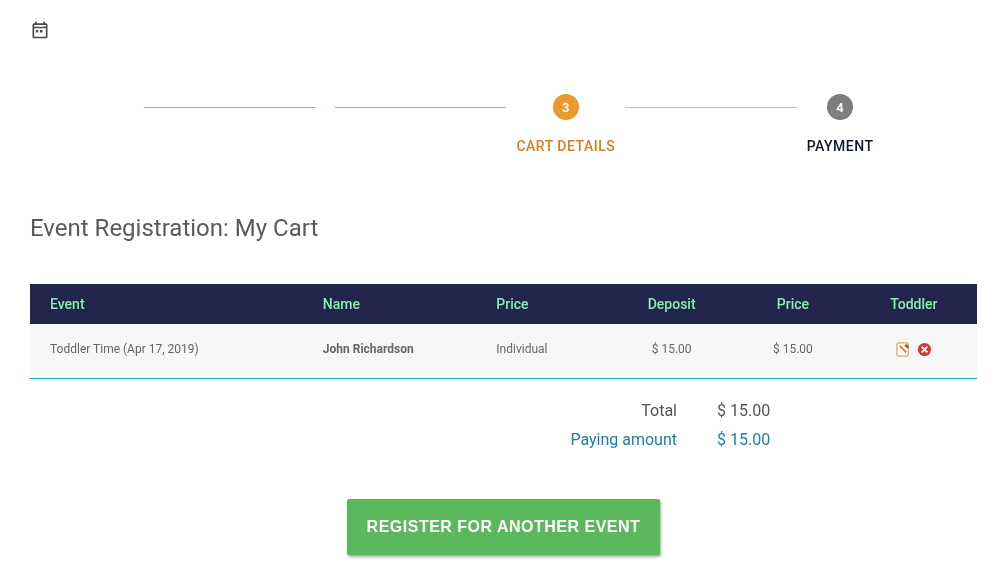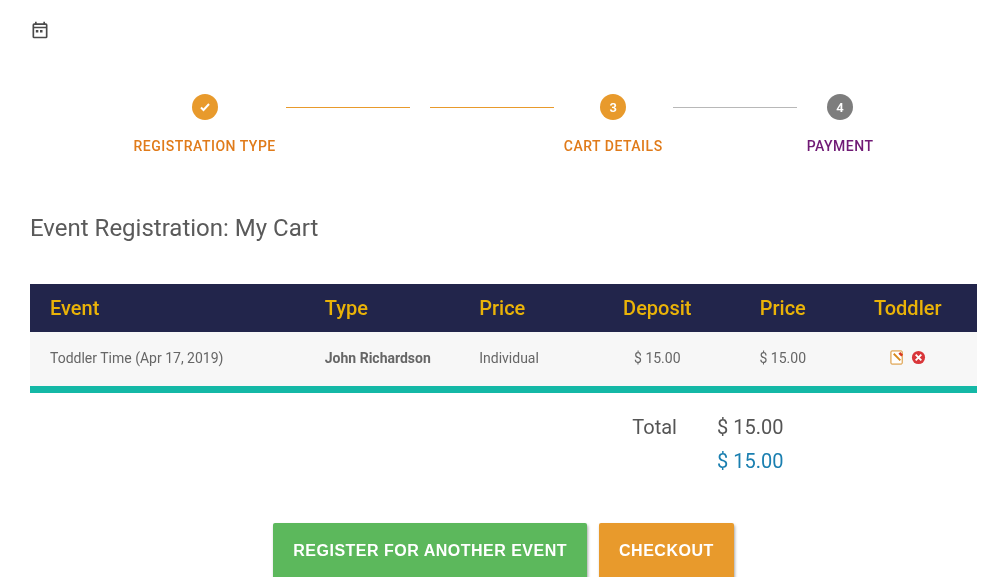--- a/index.html
+++ b/index.html
@@ -33,21 +33,21 @@
       flex: 0 0 auto;
     }
     .step-label {
       font-size: 14px;
       font-weight: 500;
       letter-spacing: 0.5px;
       margin-top: 18px;
       white-space: nowrap;
     }
     .step-label.active { color: #e07b1a; }
-    .step-label.inactive { color: #701a75; }
+    .step-label.inactive { color: #0f172a; }
     .step-circle {
       width: 26px;
       height: 26px;
       border-radius: 50%;
       display: flex;
       align-items: center;
       justify-content: center;
       font-size: 13px;
       font-weight: 600;
       color: #fff;
@@ -69,45 +69,45 @@
       color: #5a5a5a;
       margin-bottom: 42px;
     }
     .cart-table {
       width: 100%;
       border-collapse: collapse;
       background: #f7f7f7;
     }
     .cart-table thead tr { background: #22254b; }
     .cart-table th {
-      color: #eab308;
+      color: #86efac;
       font-weight: 500;
-      font-size: 20px;
+      font-size: 14px;
       text-align: left;
       padding: 12px 20px;
     }
     .cart-table th.right, .cart-table td.right { text-align: center; }
     .cart-table td {
       padding: 18px 20px;
-      font-size: 14px;
+      font-size: 12px;
       color: #666;
       vertical-align: top;
-      border-bottom: 7px solid #14b8a6;
+      border-bottom: 1px solid #14b8a6;
     }
     .totals {
       margin: 22px 0 50px;
       padding-right: 190px;
     }
     .totals-row {
       display: flex;
       justify-content: flex-end;
       align-items: baseline;
       gap: 40px;
       margin-bottom: 10px;
-      font-size: 20px;
+      font-size: 16px;
     }
     .totals-row .label { color: #555; min-width: 130px; text-align: right; }
     .totals-row .value { color: #555; min-width: 70px; text-align: left; }
     .totals-row.highlight .label { color: #1a7fb0; }
     .totals-row.highlight .value { color: #1a7fb0; }
     .button-row {
       display: flex;
       justify-content: center;
       gap: 12px;
     }
@@ -133,48 +133,40 @@
 
 <div class="date-range">
   <span class="calendar-icon">
     <svg width="20" height="20" viewBox="0 0 24 24" fill="currentColor">
         <path d="M19 4h-1V2h-2v2H8V2H6v2H5a2 2 0 0 0-2 2v14a2 2 0 0 0 2 2h14a2 2 0 0 0 2-2V6a2 2 0 0 0-2-2zm0 16H5V10h14v10zM5 8V6h14v2H5zm2 4h3v3H7v-3zm5 0h3v3h-3v-3z"></path>
       </svg>
   </span>
 </div>
 
 <div class="stepper">
-  <div class="step">
-    <div class="step-circle done">
-      <svg class="checkmark" viewBox="0 0 24 24" fill="none" stroke="#fff" stroke-width="4">
-          <polyline points="4,13 9,18 20,6"></polyline>
-        </svg>
-    </div>
-    <div class="step-label active">REGISTRATION TYPE</div>
-  </div>
   <div class="step-connector done"></div>
   <div class="step-connector done"></div>
   <div class="step">
     <div class="step-circle current">3</div>
     <div class="step-label active">CART DETAILS</div>
   </div>
   <div class="step-connector upcoming"></div>
   <div class="step">
     <div class="step-circle upcoming">4</div>
     <div class="step-label inactive">PAYMENT</div>
   </div>
 </div>
 
 <h2 class="page-title">Event Registration: My Cart</h2>
 
 <table class="cart-table">
   <thead>
     <tr>
       <th>Event</th>
-      <th>Type</th>
+      <th>Name</th>
       <th>Price</th>
       <th class="right">Deposit</th>
       <th class="right">Price</th>
       <th class="right">Toddler</th>
     </tr>
   </thead>
   <tbody>
     <tr>
       <td>Toddler Time (Apr 17, 2019)</td>
       <td style="max-width:120px;font-weight:bold;">John Richardson</td>
@@ -201,20 +193,20 @@
     </tr>
   </tbody>
 </table>
 
 <div class="totals">
   <div class="totals-row">
     <span class="label">Total</span>
     <span class="value">$ 15.00</span>
   </div>
   <div class="totals-row highlight">
+    <span class="label">Paying amount</span>
     <span class="value">$ 15.00</span>
   </div>
 </div>
 
 <div class="button-row">
   <button class="btn btn-green">REGISTER FOR ANOTHER EVENT</button>
-  <button class="btn btn-orange">CHECKOUT</button>
 </div>
 
 </body></html>

